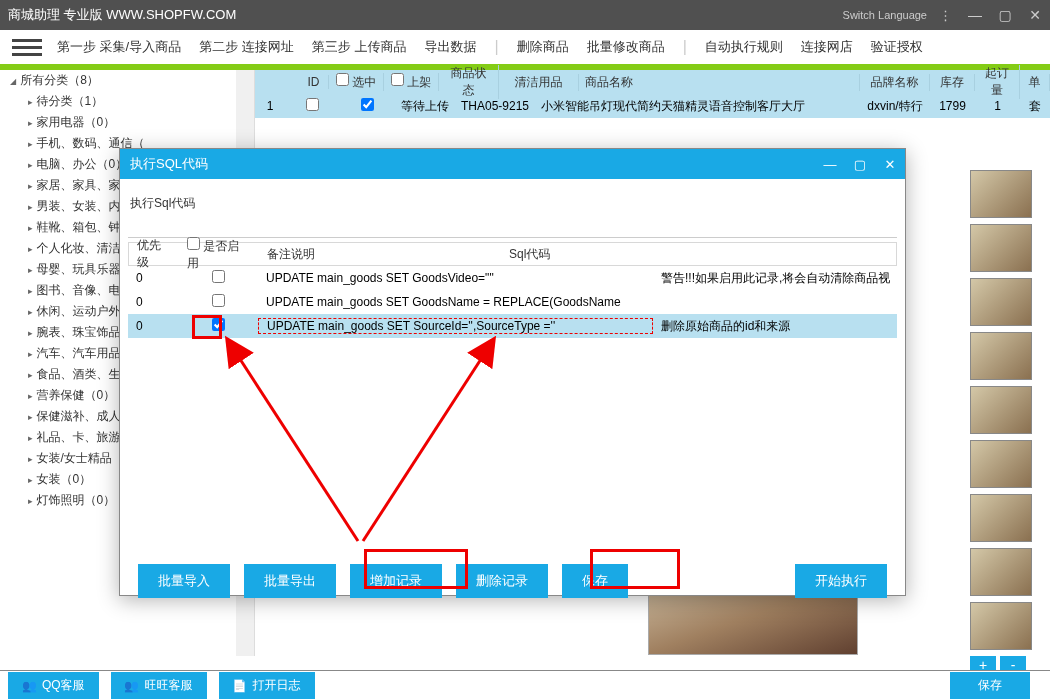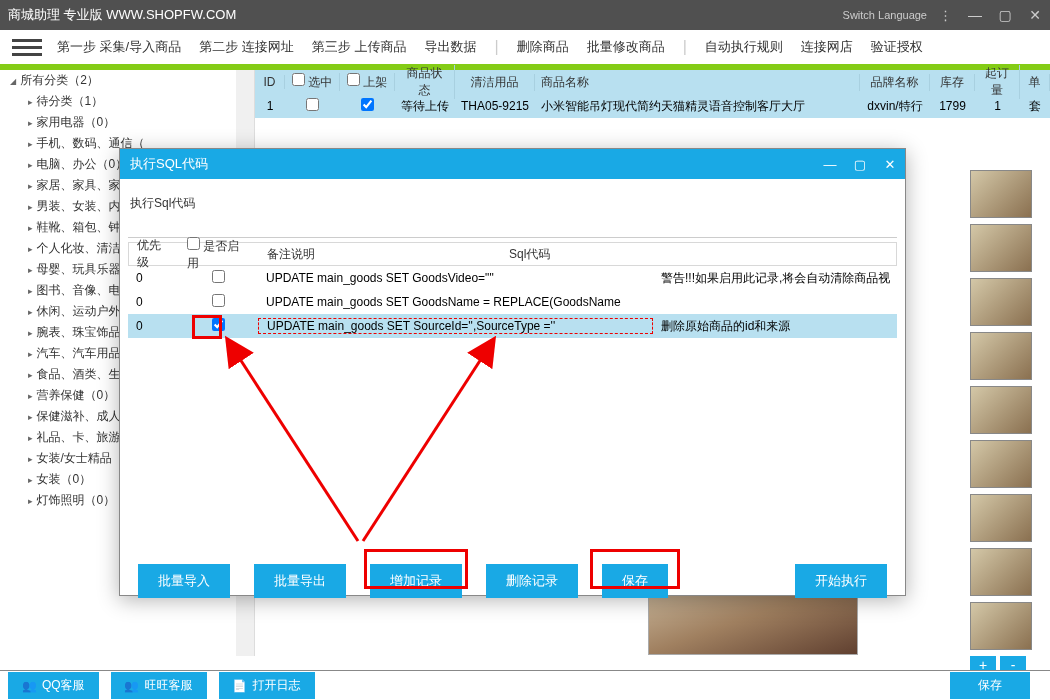--- a/index.html
+++ b/index.html
@@ -19,21 +19,21 @@
 
 .main { display: flex; height: 586px; }
 .sidebar { width: 255px; border-right: 1px solid #ddd; overflow-y: auto; position: relative; }
 .tree-item { font-size: 12px; color: #333; padding: 2px 8px 2px 10px; white-space: nowrap; cursor: pointer; }
 .tree-item.level1 { padding-left: 28px; }
 .tree-item::before { content: "▸"; font-size: 9px; color: #666; margin-right: 4px; }
 .tree-item.open::before { content: "◢"; font-size: 8px; }
 .sidebar-scroll { position:absolute; right:0; top:0; width:18px; height:100%; background:#f0f0f0; }
 
 .content { flex: 1; position: relative; }
-.table-head { background: #b8e0f0; display: flex; height: 24px; align-items: center; font-size: 12px; color: #333; }
+.table-head { background: #b8e0f0; display: flex; height: 24px; align-items: center; font-size: 12px; color: #333; padding-left: 44px; }
 .th { padding: 0 6px; border-right: 1px solid #a8d0e0; text-align: center; }
 .table-row { display: flex; height: 24px; align-items: center; font-size: 12px; }
 .table-row.sel { background: #b8e0f0; }
 .td { padding: 0 6px; text-align: center; white-space: nowrap; overflow: hidden; }
 
 .thumbs { position: absolute; right: 8px; top: 100px; width: 72px; }
 .thumb { width: 62px; height: 48px; background: linear-gradient(135deg,#d4c8a8,#8a7050); margin-bottom: 6px; border:1px solid #888; }
 .thumb-btns { display:flex; gap:4px; margin-top:4px; }
 .tb { width:26px; height:18px; background:#19a9e5; color:#fff; font-size:14px; display:flex; align-items:center; justify-content:center; cursor:pointer; }
 
@@ -48,21 +48,21 @@
 .dth { padding: 0 8px; }
 .dlg-row { display: flex; font-size: 12px; height: 24px; align-items: center; }
 .dlg-row.hl { background: #b8e0f0; }
 .dtd { padding: 0 8px; white-space: nowrap; overflow: hidden; }
 .dlg-body-area { height: 280px; position: relative; }
 
 .redbox { position:absolute; border: 3px solid #e00; pointer-events: none; }
 
 .arrow-svg { position:absolute; pointer-events:none; }
 
-.dlg-buttons { display: flex; gap: 24px; padding: 10px 18px; }
+.dlg-buttons { display: flex; gap: 14px; padding: 10px 18px; }
 .dbtn { background: #19a9e5; color: #fff; border: none; padding: 8px 20px; font-size: 13px; cursor: pointer; }
 .dbtn.spacer { margin-left: auto; }
 
 .statusbar { position: absolute; bottom: 0; left: 0; right: 0; height: 30px; background: #fff; border-top: 1px solid #888; display: flex; align-items: center; padding: 0 8px; font-size: 12px; }
 .sbtn { background: #19a9e5; color: #fff; padding: 5px 14px; margin-right: 12px; cursor: pointer; font-size: 12px; display:flex; align-items:center; gap:5px; }
 .sbtn.save { margin-left: auto; padding: 5px 28px; }
 .status-text { color: #444; margin-left: 20px; }
 
 .room-bg { position:absolute; left:648px; top:537px; width:210px; height:118px; background: linear-gradient(160deg,#e8e0c8 0%,#a08060 60%,#604030 100%); z-index:1; border:1px solid #aaa;}
 
@@ -94,21 +94,21 @@
   <span class="step">删除商品</span>
   <span class="step">批量修改商品</span>
   <span class="sep">|</span>
   <span class="step">自动执行规则</span>
   <span class="step">连接网店</span>
   <span class="step">验证授权</span>
 </div>
 
 <div class="main">
   <div class="sidebar">
-    <div class="tree-item open" style="padding-left:10px">所有分类（2）</div>
+    <div class="tree-item open" style="padding-left:10px">所有分类（8）</div>
     <div id="tree-items">
         <div class="tree-item level1">待分类（1）</div>
         <div class="tree-item level1">家用电器（0）</div>
         <div class="tree-item level1">手机、数码、通信（</div>
         <div class="tree-item level1">电脑、办公（0）</div>
         <div class="tree-item level1">家居、家具、家装、</div>
         <div class="tree-item level1">男装、女装、内衣、</div>
         <div class="tree-item level1">鞋靴、箱包、钟表、</div>
         <div class="tree-item level1">个人化妆、清洁用品</div>
         <div class="tree-item level1">母婴、玩具乐器（0</div>

